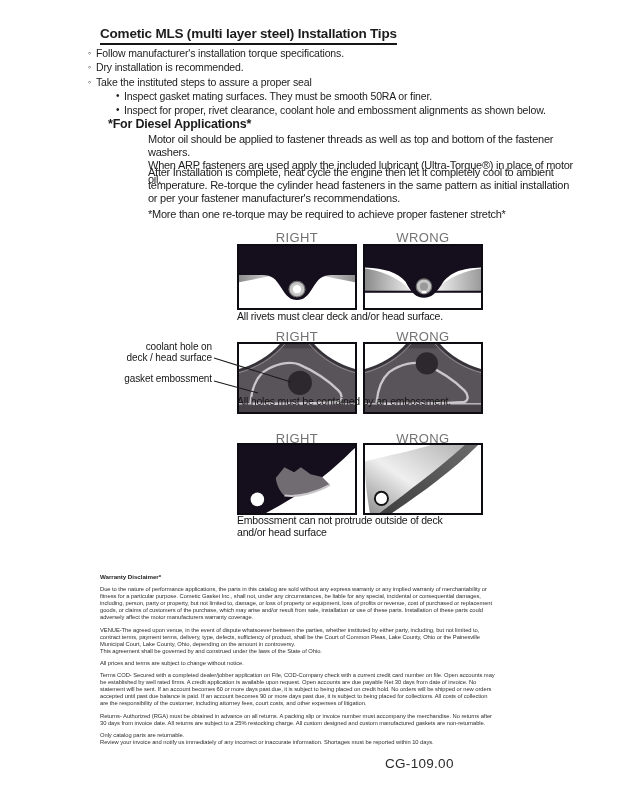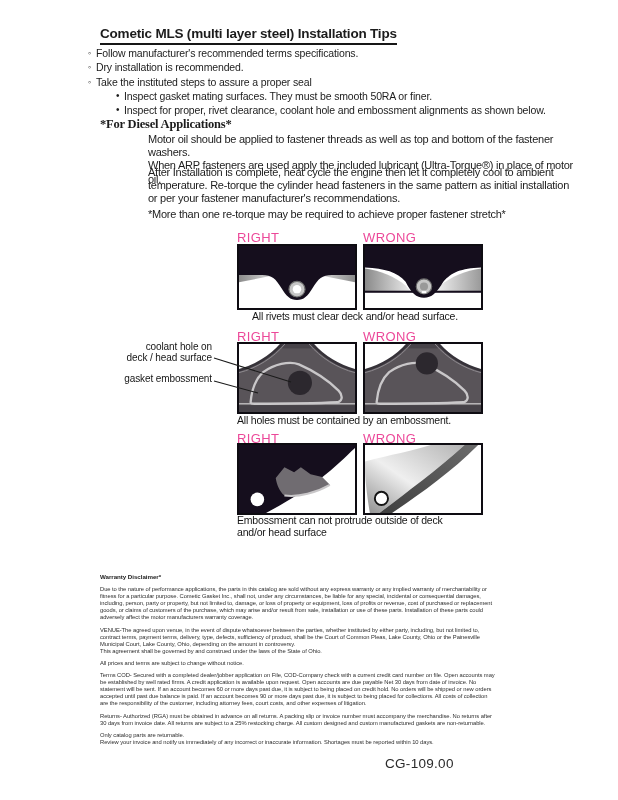--- a/index.html
+++ b/index.html
@@ -12,24 +12,24 @@
 
   .doc-title{
     left:100px;top:24px;font-size:13.5px;font-weight:bold;letter-spacing:-0.2px;
     border-bottom:2px solid #161616;padding-bottom:2px;display:inline-block;
   }
   .bullets{left:88px;top:46px;width:470px;font-size:10.5px;line-height:14.3px;letter-spacing:-0.15px;}
   .b-row{display:flex;}
   .b-row.lvl2{margin-left:28px;}
   .b-marker{width:8px;flex:0 0 8px;font-size:9px;line-height:14.3px;}
   .b-row.lvl2 .b-marker{font-size:10px;}
-  .diesel-head{left:100px;top:117px;font-size:12.5px;font-weight:bold;letter-spacing:-0.2px;font-family:Liberation Serif, serif;}
+  .diesel-head{left:108px;top:117px;font-size:12.5px;font-weight:bold;letter-spacing:-0.2px;}
   .body-para{left:116px;width:440px;font-size:11px;line-height:13.2px;letter-spacing:-0.25px;margin-left:32px;}
 
-  .fig-label{width:120px;text-align:left;font-size:13px;letter-spacing:0.4px;color:#ec4899;}
+  .fig-label{width:120px;text-align:center;font-size:13px;letter-spacing:0.4px;color:#737373;}
   .fig-box{
     width:120px;height:66px;border:2px solid #0e0c12;box-sizing:border-box;background:#fff;
   }
   .fig-box.tall{height:72px;}
   .fig-box svg{display:block;}
   .fig-caption{font-size:10.5px;letter-spacing:-0.2px;color:#161616;line-height:11.5px;}
   .annot{font-size:10px;line-height:11px;text-align:right;color:#161616;letter-spacing:-0.1px;}
   .pointer-overlay{position:absolute;left:0;top:0;pointer-events:none;}
 
   .disclaimer{left:100px;top:573px;width:426px;font-size:5.8px;line-height:7.1px;color:#2e2e2e;letter-spacing:-0.05px;}
@@ -42,21 +42,21 @@
 
 <div id="page">
 
   <div class="abs" style="left:100px;top:24px;">
     <span class="doc-title" style="position:static;">Cometic MLS (multi layer steel) Installation Tips</span>
   </div>
 
   <div class="abs bullets">
     <div class="b-row">
         <span class="b-marker">◦</span>
-        <span>Follow manufacturer's recommended terms specifications.</span>
+        <span>Follow manufacturer's installation torque specifications.</span>
       </div>
     <div class="b-row">
         <span class="b-marker">◦</span>
         <span>Dry installation is recommended.</span>
       </div>
     <div class="b-row">
         <span class="b-marker">◦</span>
         <span>Take the instituted steps to assure a proper seal</span>
       </div>
     <div class="b-row lvl2">
@@ -117,21 +117,21 @@
       <path d="M0,24 C16,26 31,33 42,42 L47,48 H0 Z" fill="url(#w2l)"></path>
       <path d="M120,24 C104,26 89,33 78,42 L73,48 H120 Z" fill="url(#w2r)"></path>
       <rect x="0" y="47.6" width="120" height="2.2" fill="#150e1d"></rect>
       <path d="M0,0 H120 V23 C99,24 90,28 81,38 C74,50 69,55 61,55 C53,55 48,50 42,38 C33,28 21,24 0,23 Z" fill="#150e1d"></path>
       <circle cx="61" cy="43" r="8" fill="#c6c6c6" stroke="#6e6e6e" stroke-width="1.2"></circle>
       <circle cx="61" cy="43" r="4.2" fill="#999999"></circle>
       <rect x="58.8" y="48" width="4.5" height="2.4" fill="#ffffff"></rect>
     </svg>
   </div>
 
-  <div class="abs fig-caption" style="left:252px;top:311px;">All rivets must clear deck and/or head surface.</div>
+  <div class="abs fig-caption" style="left:237px;top:311px;">All rivets must clear deck and/or head surface.</div>
 
   <div class="abs fig-label" style="left:237px;top:329px;">RIGHT</div>
   <div class="abs fig-label" style="left:363px;top:329px;">WRONG</div>
 
   <div class="abs annot pre" style="right:406px;top:341px;">coolant hole on
 deck / head surface</div>
   <div class="abs annot" style="right:406px;top:373px;">gasket embossment</div>
 
   <div class="abs fig-box tall" style="left:237px;top:342px;">
     <svg width="116" height="68" viewBox="0 0 120 70" preserveAspectRatio="none">
@@ -160,21 +160,21 @@
       <path d="M120,0 H76 C87,13 104,23 120,27 Z" fill="#ffffff"></path>
       <path d="M76,0 C87,13 104,23 120,27" fill="none" stroke="#363239" stroke-width="2.6"></path>
       <path d="M72.5,0 C84,14 102,25 120,29.5" fill="none" stroke="#8f8b91" stroke-width="1"></path>
       <line x1="0" y1="61.5" x2="120" y2="61.5" stroke="#b5b3b5" stroke-width="1.4"></line>
       <rect y="63" width="120" height="7" fill="#464248"></rect>
       <path d="M12,60 C13,49 16,37 25,29 C36,21 52,17 62,21 C78,28 94,39 103,48 C107,52 108,58 102,60 C72,61.5 32,61.5 16,61.5 C13,61.5 12,61 12,60 Z" fill="none" stroke="#c9c7c9" stroke-width="2.4"></path>
       <circle cx="64" cy="20" r="11.5" fill="#2c282e"></circle>
     </svg>
   </div>
 
-  <div class="abs fig-caption" style="left:237px;top:415px;">All holes must be contained by an embossment.</div>
+  <div class="abs fig-caption" style="left:237px;top:396px;">All holes must be contained by an embossment.</div>
 
   <div class="abs fig-label" style="left:237px;top:431px;">RIGHT</div>
   <div class="abs fig-label" style="left:363px;top:431px;">WRONG</div>
 
   <div class="abs fig-box tall" style="left:237px;top:443px;">
     <svg width="116" height="68" viewBox="0 0 120 70" preserveAspectRatio="none">
       <rect width="120" height="70" fill="#150e1d"></rect>
       <path d="M28,70 C52,57 78,42 104,18 C110,12.5 115,7.5 120,3 V70 Z" fill="#ffffff"></path>
       <path d="M38,34 L47,23 L57,28 L64,23 L74,30 L86,33 L94,41 C80,49 62,54 47,52 C42,48 39,41 38,34 Z" fill="#706c71"></path>
       <path d="M94,41 C80,49 62,54 47,52" fill="none" stroke="#c9c7c9" stroke-width="2.2"></path>

